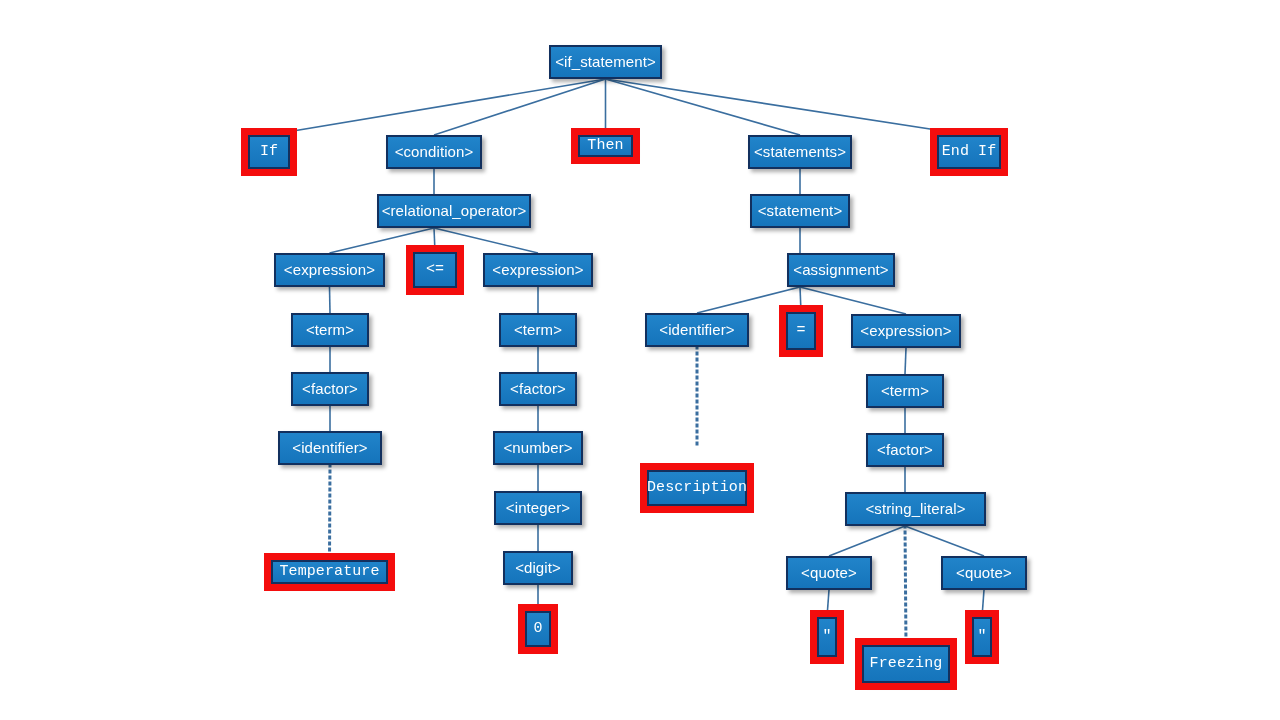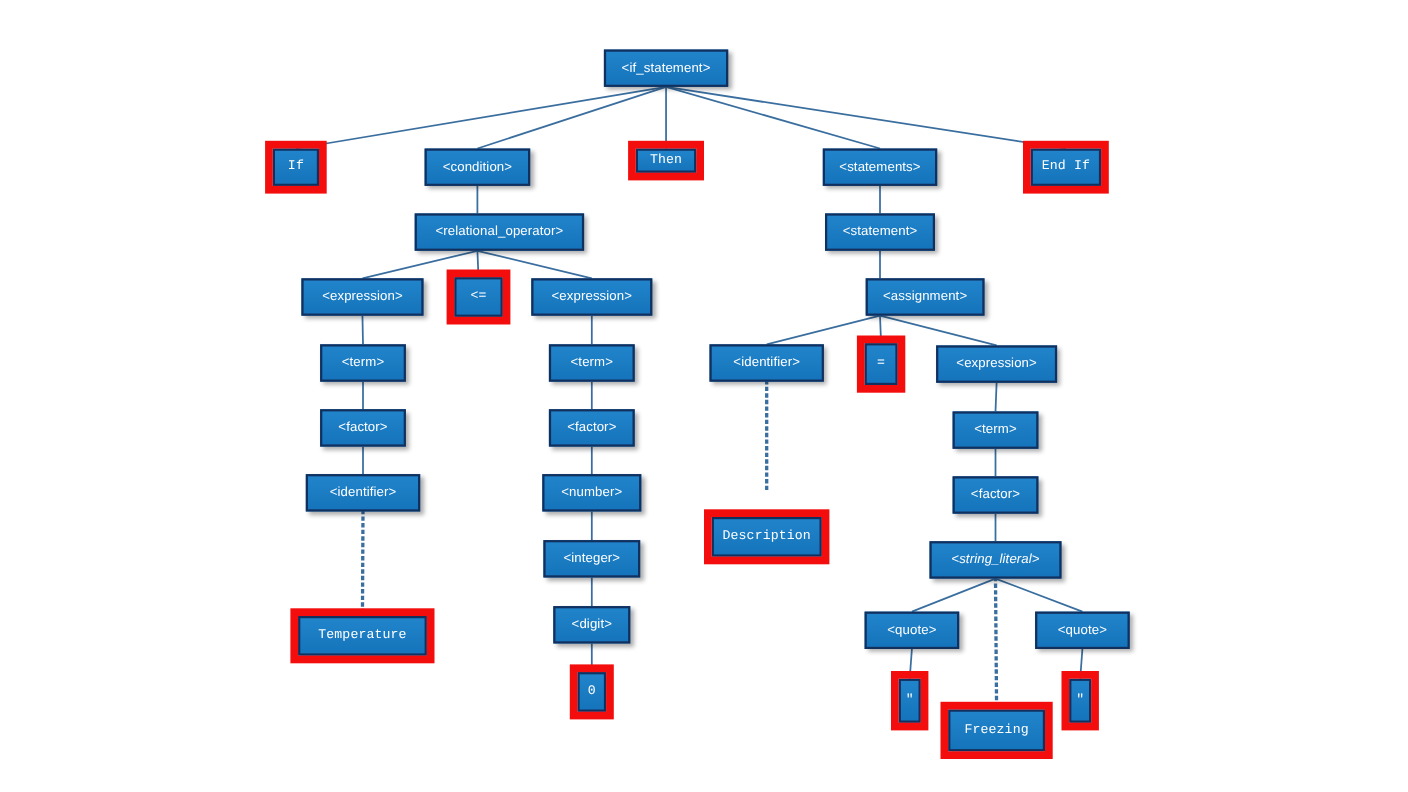--- a/index.html
+++ b/index.html
@@ -28,21 +28,21 @@
   .node {
     position: absolute;
     box-sizing: border-box;
     display: flex;
     align-items: center;
     justify-content: center;
     background: #1a7ac4;
     background-image: linear-gradient(to bottom, #2184ca 0%, #1574bb 100%);
     border: 2px solid #12305e;
     color: #ffffff;
-    font-size: 12px;
+    font-size: 15px;
     line-height: 1.1;
     text-align: center;
     letter-spacing: 0.1px;
     white-space: nowrap;
     box-shadow: 3px 3px 4px rgba(0,0,0,0.32);
     z-index: 3;
   }
   .node.hl {
     outline: 7px solid #f40d0d;
     box-shadow: 3px 3px 4px rgba(0,0,0,0.28);
@@ -125,21 +125,21 @@
       </div>
       <div class="node" style="left: 291px; top: 313px; width: 78px; height: 34px;">
         <span class="lbl">&lt;term&gt;</span>
       </div>
       <div class="node" style="left: 291px; top: 372px; width: 78px; height: 34px;">
         <span class="lbl">&lt;factor&gt;</span>
       </div>
       <div class="node" style="left: 278px; top: 431px; width: 104px; height: 34px;">
         <span class="lbl">&lt;identifier&gt;</span>
       </div>
-      <div class="node hl" style="left: 271px; top: 560px; width: 117px; height: 36px;">
+      <div class="node hl" style="left: 271px; top: 560px; width: 117px; height: 24px;">
         <span class="lbl">Temperature</span>
       </div>
       <div class="node" style="left: 499px; top: 313px; width: 78px; height: 34px;">
         <span class="lbl">&lt;term&gt;</span>
       </div>
       <div class="node" style="left: 499px; top: 372px; width: 78px; height: 34px;">
         <span class="lbl">&lt;factor&gt;</span>
       </div>
       <div class="node" style="left: 493px; top: 431px; width: 90px; height: 34px;">
         <span class="lbl">&lt;number&gt;</span>
@@ -170,21 +170,21 @@
       </div>
       <div class="node" style="left: 851px; top: 314px; width: 110px; height: 34px;">
         <span class="lbl">&lt;expression&gt;</span>
       </div>
       <div class="node" style="left: 866px; top: 374px; width: 78px; height: 34px;">
         <span class="lbl">&lt;term&gt;</span>
       </div>
       <div class="node" style="left: 866px; top: 433px; width: 78px; height: 34px;">
         <span class="lbl">&lt;factor&gt;</span>
       </div>
-      <div class="node" style="left: 845px; top: 492px; width: 120px; height: 34px; font-style: italic;">
+      <div class="node" style="left: 845px; top: 492px; width: 141px; height: 34px;">
         <span class="lbl">&lt;string_literal&gt;</span>
       </div>
       <div class="node" style="left: 786px; top: 556px; width: 86px; height: 34px;">
         <span class="lbl">&lt;quote&gt;</span>
       </div>
       <div class="node" style="left: 941px; top: 556px; width: 86px; height: 34px;">
         <span class="lbl">&lt;quote&gt;</span>
       </div>
       <div class="node hl" style="left: 817px; top: 617px; width: 20px; height: 40px;">
         <span class="lbl">"</span>

